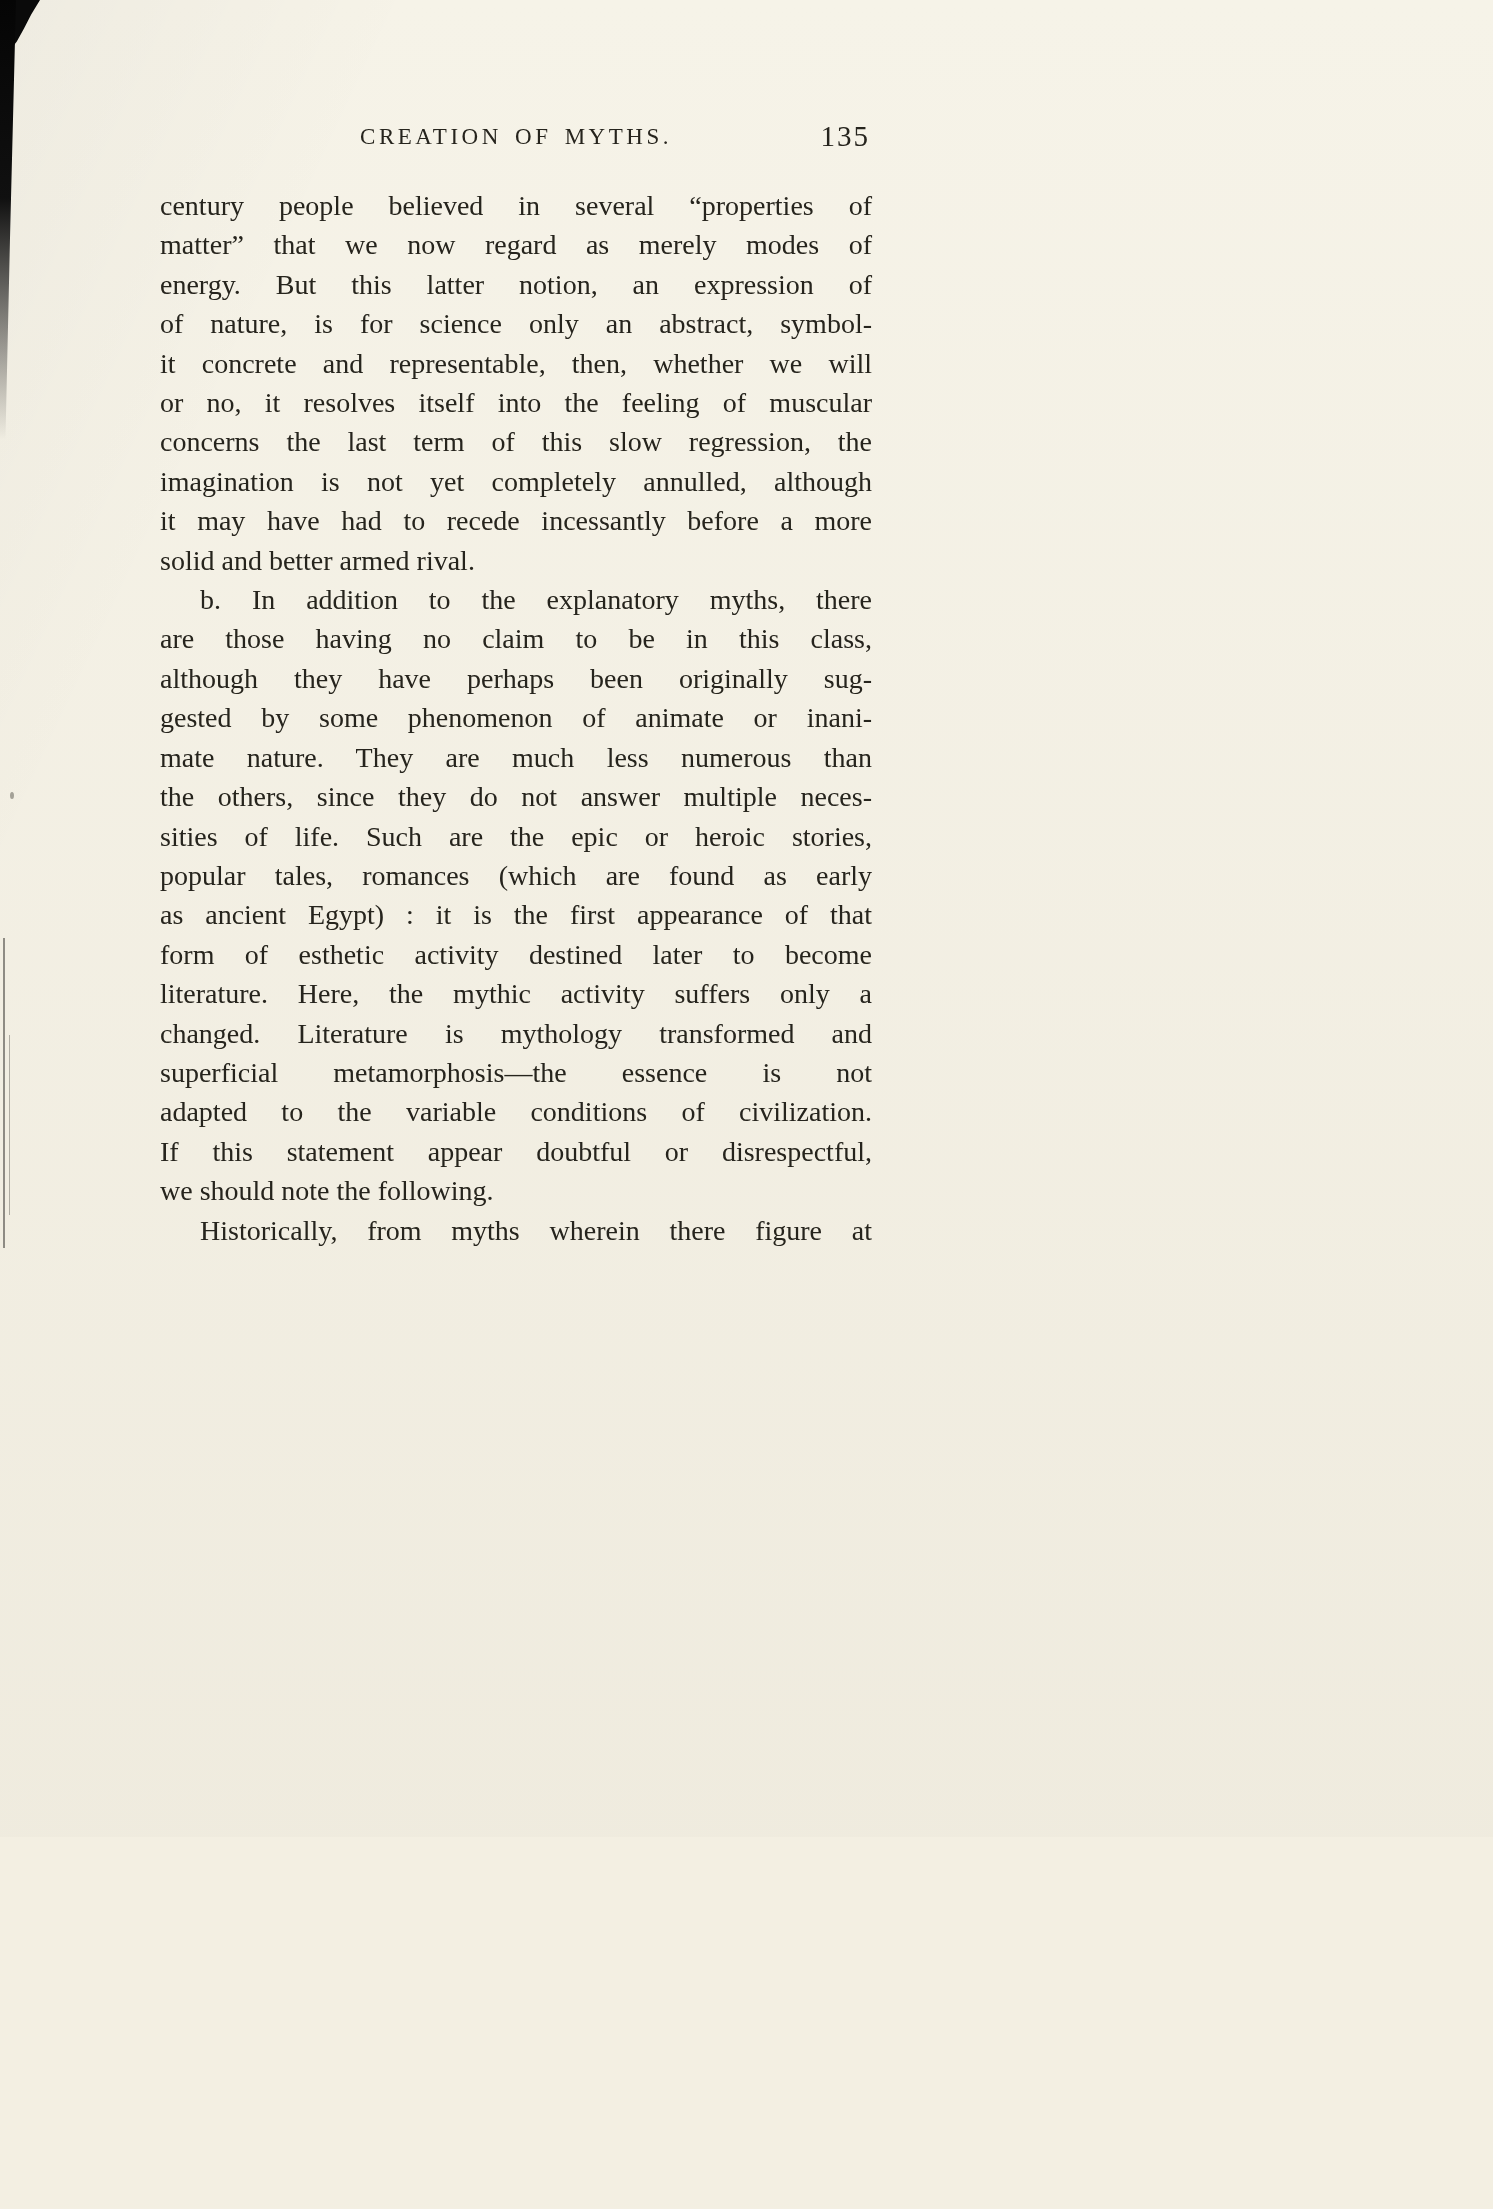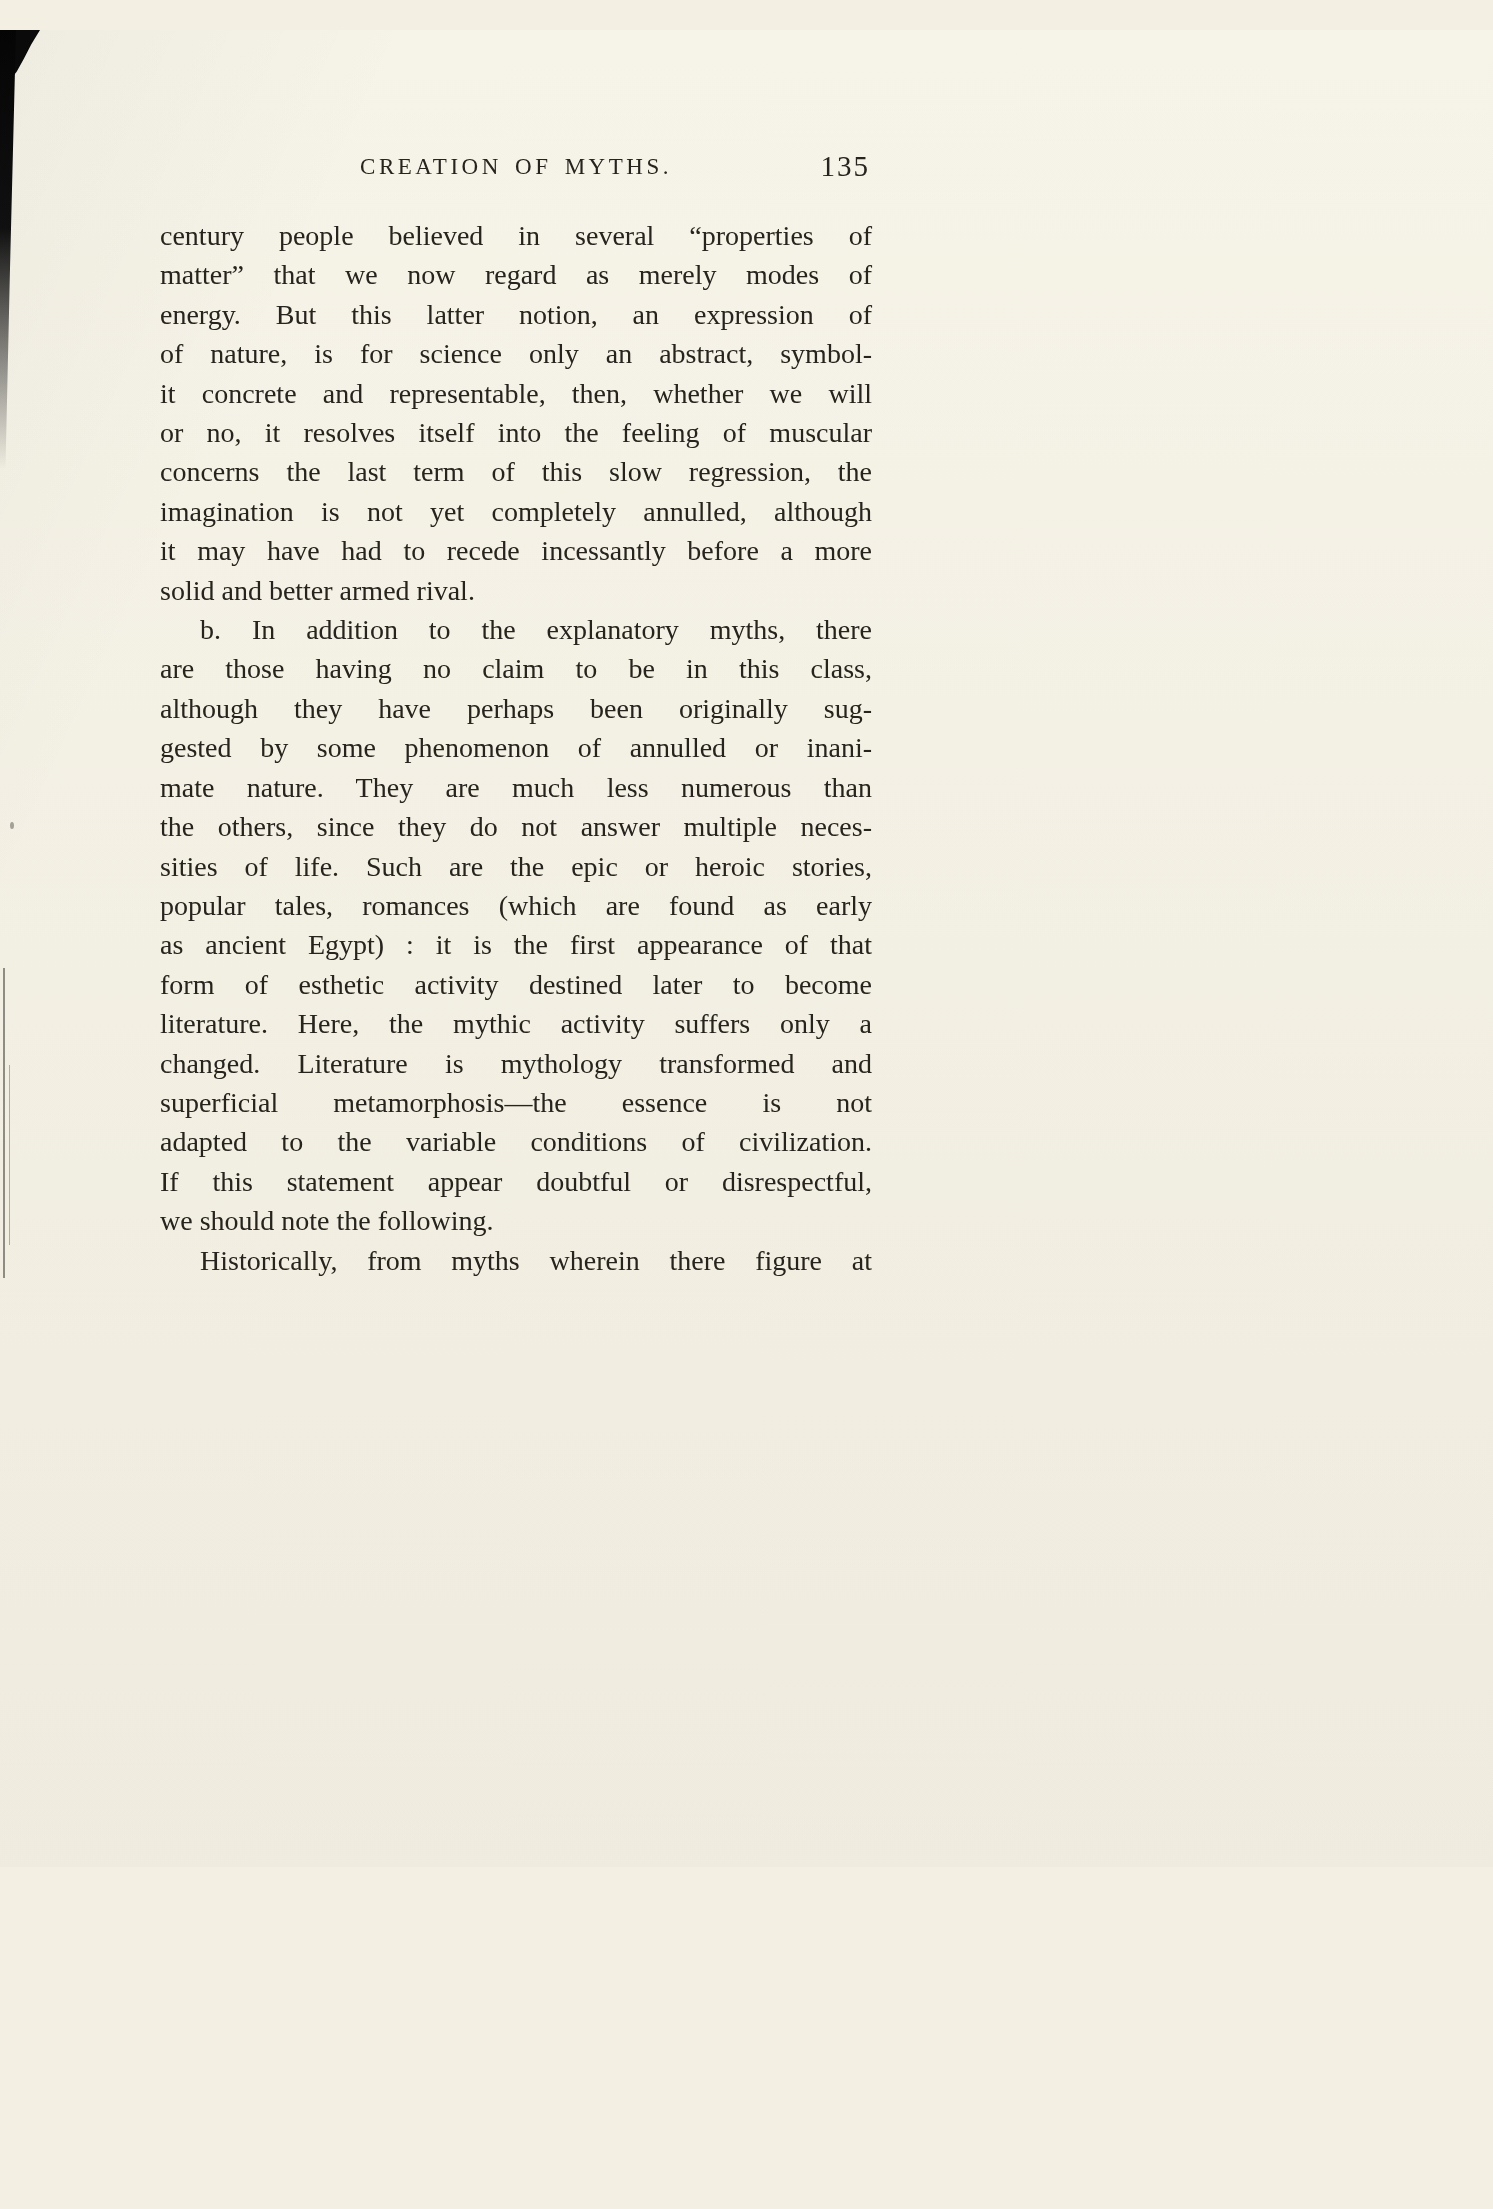--- a/index.html
+++ b/index.html
@@ -14,21 +14,20 @@
     color: var(--ink, #26241d);
     overflow: hidden;
   }
   .page {
     position: relative;
     width: 1493px;
     height: 1837px;
     background:
       linear-gradient(115deg, rgba(0,0,0,0.03) 0%, rgba(0,0,0,0) 18%),
       linear-gradient(to bottom, rgba(255,255,250,0.25), rgba(0,0,0,0.015));
-    margin-top: 30px;
   }
 
   
   .corner-blob {
     position: absolute;
     top: 0; left: 0;
     width: 40px; height: 52px;
     background: #0a0a0a;
     clip-path: polygon(0 0, 100% 0, 78% 28%, 60% 55%, 42% 80%, 22% 100%, 0 100%);
   }
@@ -125,21 +124,21 @@
       <div class="line">of nature, is for science only an abstract, symbol-</div>
       <div class="line">it concrete and representable, then, whether we will</div>
       <div class="line">or no, it resolves itself into the feeling of muscular</div>
       <div class="line">concerns the last term of this slow regression, the</div>
       <div class="line">imagination is not yet completely annulled, although</div>
       <div class="line">it may have had to recede incessantly before a more</div>
       <div class="line last">solid and better armed rival.</div>
       <div class="line indent">b. In addition to the explanatory myths, there</div>
       <div class="line">are those having no claim to be in this class,</div>
       <div class="line">although they have perhaps been originally sug-</div>
-      <div class="line">gested by some phenomenon of annulled or inani-</div>
+      <div class="line">gested by some phenomenon of animate or inani-</div>
       <div class="line">mate nature. They are much less numerous than</div>
       <div class="line">the others, since they do not answer multiple neces-</div>
       <div class="line">sities of life. Such are the epic or heroic stories,</div>
       <div class="line">popular tales, romances (which are found as early</div>
       <div class="line">as ancient Egypt) : it is the first appearance of that</div>
       <div class="line">form of esthetic activity destined later to become</div>
       <div class="line">literature. Here, the mythic activity suffers only a</div>
       <div class="line">changed. Literature is mythology transformed and</div>
       <div class="line">superficial metamorphosis—the essence is not</div>
       <div class="line">adapted to the variable conditions of civilization.</div>

